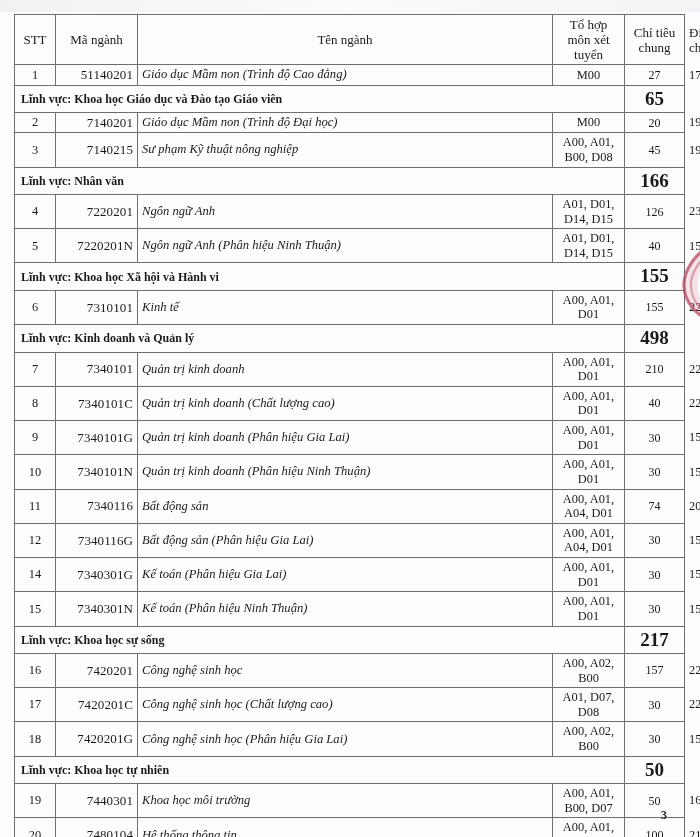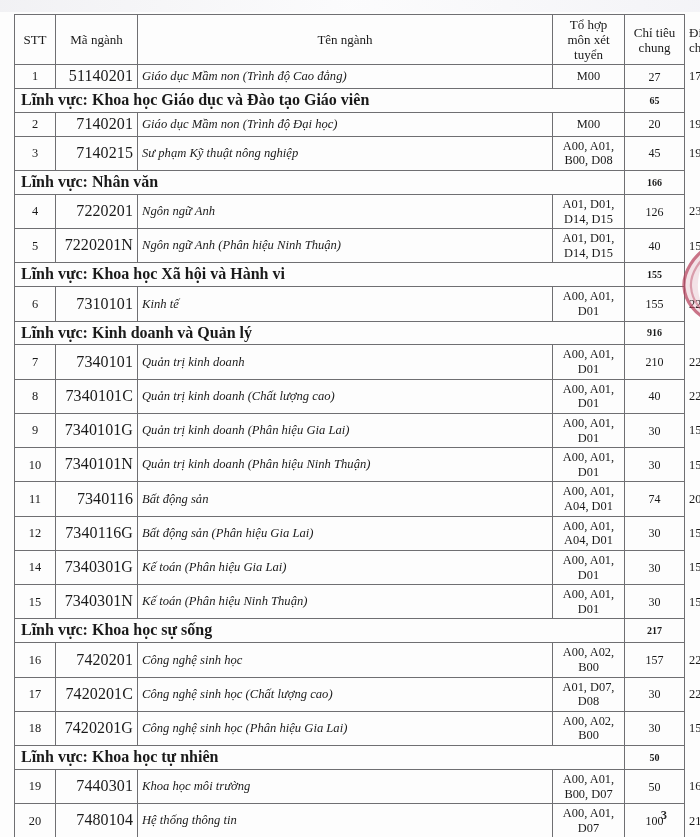--- a/index.html
+++ b/index.html
@@ -58,36 +58,36 @@
 
   thead th {
     text-align: center;
     font-weight: bold;
     font-size: 13px;
     padding: 5px 2px 6px 2px;
     line-height: 1.16;
   }
 
   td.stt  { text-align: center; font-size: 12.4px; }
-  td.ma   { text-align: right; padding-right: 6px; font-size: 16px; letter-spacing: .1px; }
+  td.ma   { text-align: right; padding-right: 6px; font-size: 13px; letter-spacing: .1px; }
   td.ten  { text-align: left; padding-left: 6px; font-size: 12.6px; font-style: italic; }
   td.to   { text-align: center; font-size: 12.4px; }
   td.chi  { text-align: center; font-size: 12px; }
   td.diem { text-align: center; font-size: 12.4px; }
 
   tr.group td.grouplabel {
     font-weight: bold;
     text-align: left;
     padding-left: 6px;
-    font-size: 16px;
+    font-size: 12px;
   }
   tr.group td.groupcount {
     font-weight: bold;
     text-align: center;
-    font-size: 10px;
+    font-size: 19px;
     margin-left: 16px;
   }
 
   .pagenum {
     position: absolute;
     right: 33px;
     bottom: 14px;
     font-size: 12.5px;
     font-weight: bold;
     color: #2a2a2a;
@@ -187,21 +187,21 @@
         <tr>
           <td class="stt">6</td>
           <td class="ma">7310101</td>
           <td class="ten">Kinh tế</td>
           <td class="to">A00, A01, D01</td>
           <td class="chi">155</td>
           <td class="diem">22,25</td>
         </tr>
         <tr class="group">
           <td class="grouplabel" colspan="4">Lĩnh vực: Kinh doanh và Quản lý</td>
-          <td class="groupcount">916</td>
+          <td class="groupcount">498</td>
           <td class="diem"></td>
         </tr>
         <tr>
           <td class="stt">7</td>
           <td class="ma">7340101</td>
           <td class="ten">Quản trị kinh doanh</td>
           <td class="to">A00, A01, D01</td>
           <td class="chi">210</td>
           <td class="diem">22,25</td>
         </tr>

